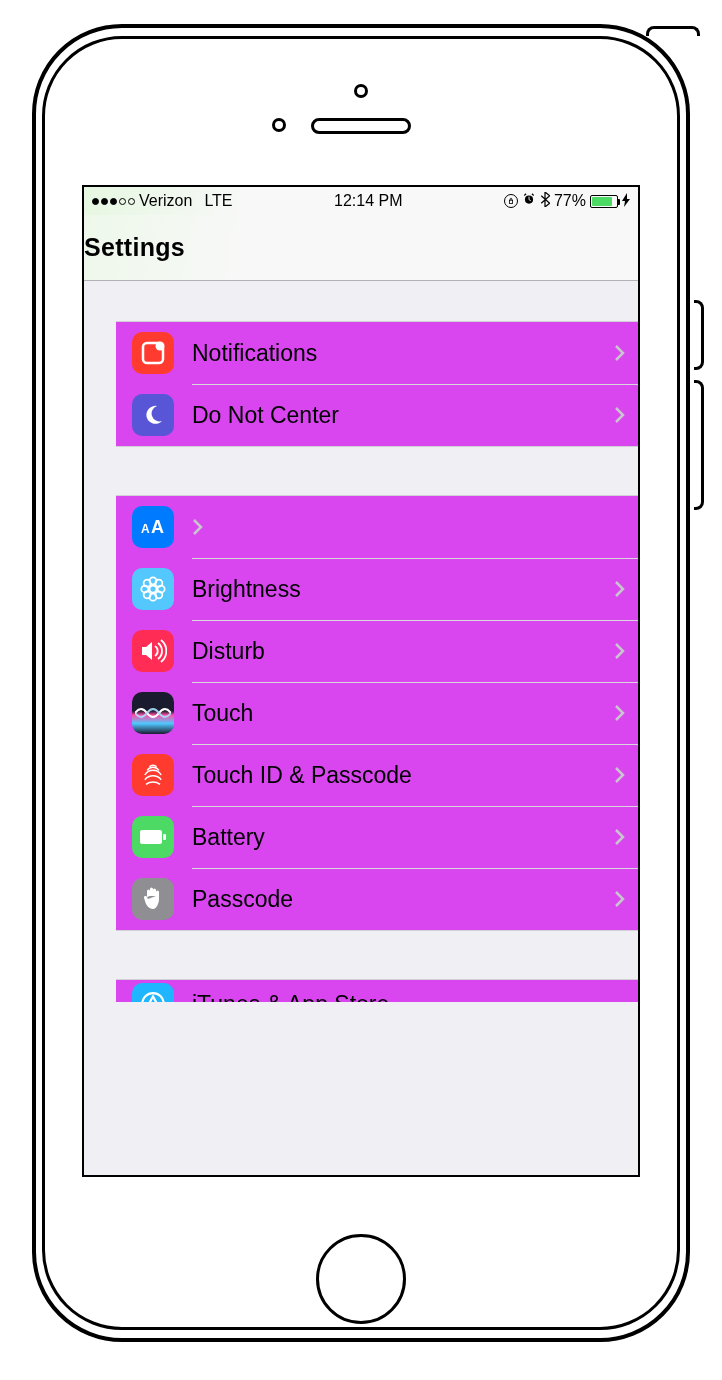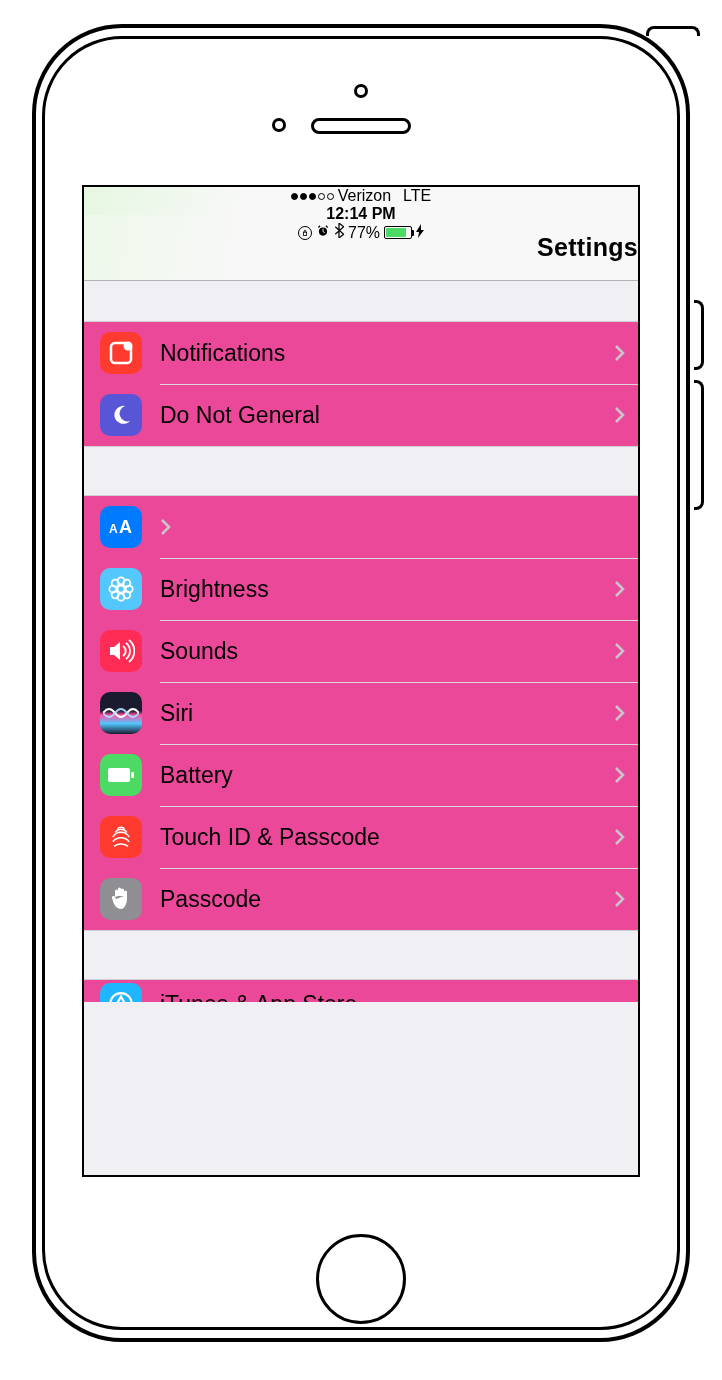--- a/index.html
+++ b/index.html
@@ -92,48 +92,48 @@
   
   .status {
     height: 28px;
     background: linear-gradient(100deg, #e6f7e1 0%, #f8f8f8 30%, #f8f8f8 100%);
     display: flex;
     align-items: center;
     font-size: 16px;
     color: #000;
     padding: 0 8px;
     font-weight: 400;
-    flex-direction: column;
   }
   .status .left, .status .right { display: flex; align-items: center; gap: 4px; }
-  .status .center { flex:1; text-align:center; font-weight:700; }
+  .status .center { flex:1; text-align:center; font-weight:400; }
   .sig-dots { display:flex; gap:2px; align-items:center; }
   .sig-dots span { width:7px;height:7px;border-radius:50%;border:1px solid #000; }
   .sig-dots span.fill { background:#000; }
   .batt {
     width:28px;height:13px;border:1px solid #000;border-radius:2px;position:relative;display:inline-block;
   }
   .batt::after { content:'';position:absolute;right:-3px;top:3px;width:2px;height:6px;background:#000;border-radius:0 1px 1px 0; }
   .batt .fill { position:absolute;left:1px;top:1px;bottom:1px;width:78%;background:#4cd964;border-radius:1px; }
   .lock-rot { width:14px;height:14px;border:1.3px solid #000;border-radius:50%;display:inline-flex;align-items:center;justify-content:center;font-size:9px; }
   .bolt { font-size:13px; }
   
   .navhead {
     height: 66px;
     background: linear-gradient(100deg, #eef8ea 0%, #f8f8f8 30%, #f8f8f8 100%);
     border-bottom: 1px solid #b2b2b5;
-    display:flex;align-items:center;justify-content:flex-end;
+    display:flex;align-items:center;justify-content:flex-start;
     font-size:25px;font-weight:600;letter-spacing:.3px;
   }
   
   .group-gap { height: 40px; }
   .group {
-    background:#ec4899;
+    background:#d946ef;
     border-top:1px solid #d0d0d4;
     border-bottom:1px solid #d0d0d4;
+    margin-left:32px;
   }
   .row {
     display:flex;align-items:center;
     height:62px;
     padding-left:16px;padding-right:12px;
     position:relative;
   }
   .row + .row::before {
     content:'';position:absolute;left:76px;right:0;top:0;height:1px;background:#d8d8dc;
   }
@@ -242,21 +242,21 @@
         </span>
     </div>
 
 
     <div class="row">
       <div class="icon ic-dnd">
         <svg width="24" height="24" viewBox="0 0 24 24">
             <path d="M16 3a9 9 0 1 0 5 15 7 7 0 0 1-5-15z" fill="#fff"></path>
           </svg>
       </div>
-      <span class="label">Do Not General</span>
+      <span class="label">Do Not Center</span>
       <span class="chev">
           <svg width="12" height="18" viewBox="0 0 12 18">
             <path d="M2 2l7 7-7 7" fill="none" stroke="#c7c7cc" stroke-width="2.5"></path>
           </svg>
         </span>
     </div>
 
   </div>
 
   <div class="group-gap" style="height:48px"></div>
@@ -302,51 +302,36 @@
         </span>
     </div>
 
     <div class="row">
       <div class="icon ic-snd">
         <svg width="28" height="24" viewBox="0 0 28 24">
             <path d="M3 8h4l6-5v18l-6-5H3z" fill="#fff"></path>
             <path d="M16 7a6 6 0 0 1 0 10M19 4a10 10 0 0 1 0 16M22 1a14 14 0 0 1 0 22" fill="none" stroke="#fff" stroke-width="1.8"></path>
           </svg>
       </div>
-      <span class="label">Sounds</span>
+      <span class="label">Disturb</span>
       <span class="chev">
           <svg width="12" height="18" viewBox="0 0 12 18">
             <path d="M2 2l7 7-7 7" fill="none" stroke="#c7c7cc" stroke-width="2.5"></path>
           </svg>
         </span>
     </div>
 
     <div class="row">
       <div class="icon ic-siri">
         <svg width="36" height="20" viewBox="0 0 36 20">
             <path d="M0 10 Q6 2 12 10 T24 10 T36 10" fill="none" stroke="#fff" stroke-width="2"></path>
             <path d="M0 10 Q6 18 12 10 T24 10 T36 10" fill="none" stroke="#a6e1ff" stroke-width="2" opacity="0.9"></path>
           </svg>
       </div>
-      <span class="label">Siri</span>
-      <span class="chev">
-          <svg width="12" height="18" viewBox="0 0 12 18">
-            <path d="M2 2l7 7-7 7" fill="none" stroke="#c7c7cc" stroke-width="2.5"></path>
-          </svg>
-        </span>
-    </div>
-
-    <div class="row">
-      <div class="icon ic-batt">
-        <svg width="30" height="18" viewBox="0 0 30 18">
-            <rect x="2" y="2" width="22" height="14" rx="2" fill="#fff"></rect>
-            <rect x="25" y="6" width="3" height="6" rx="1" fill="#fff"></rect>
-          </svg>
-      </div>
-      <span class="label">Battery</span>
+      <span class="label">Touch</span>
       <span class="chev">
           <svg width="12" height="18" viewBox="0 0 12 18">
             <path d="M2 2l7 7-7 7" fill="none" stroke="#c7c7cc" stroke-width="2.5"></path>
           </svg>
         </span>
     </div>
 
     <div class="row">
       <div class="icon ic-touch">
         <svg width="28" height="28" viewBox="0 0 24 24">
@@ -361,20 +346,35 @@
       </div>
       <span class="label">Touch ID &amp; Passcode</span>
       <span class="chev">
           <svg width="12" height="18" viewBox="0 0 12 18">
             <path d="M2 2l7 7-7 7" fill="none" stroke="#c7c7cc" stroke-width="2.5"></path>
           </svg>
         </span>
     </div>
 
     <div class="row">
+      <div class="icon ic-batt">
+        <svg width="30" height="18" viewBox="0 0 30 18">
+            <rect x="2" y="2" width="22" height="14" rx="2" fill="#fff"></rect>
+            <rect x="25" y="6" width="3" height="6" rx="1" fill="#fff"></rect>
+          </svg>
+      </div>
+      <span class="label">Battery</span>
+      <span class="chev">
+          <svg width="12" height="18" viewBox="0 0 12 18">
+            <path d="M2 2l7 7-7 7" fill="none" stroke="#c7c7cc" stroke-width="2.5"></path>
+          </svg>
+        </span>
+    </div>
+
+    <div class="row">
       <div class="icon ic-priv">
         <svg width="24" height="26" viewBox="0 0 24 26">
             <path d="M6 11V5a1.5 1.5 0 0 1 3 0v5M9 10V3a1.5 1.5 0 0 1 3 0v7M12 10V4a1.5 1.5 0 0 1 3 0v6M15 10V6a1.5 1.5 0 0 1 3 0v7c0 5-3 10-6 10s-7-3-8-8l-1-3a1.5 1.5 0 0 1 3-1l1 2" fill="#fff"></path>
           </svg>
       </div>
       <span class="label">Passcode</span>
       <span class="chev">
           <svg width="12" height="18" viewBox="0 0 12 18">
             <path d="M2 2l7 7-7 7" fill="none" stroke="#c7c7cc" stroke-width="2.5"></path>
           </svg>

